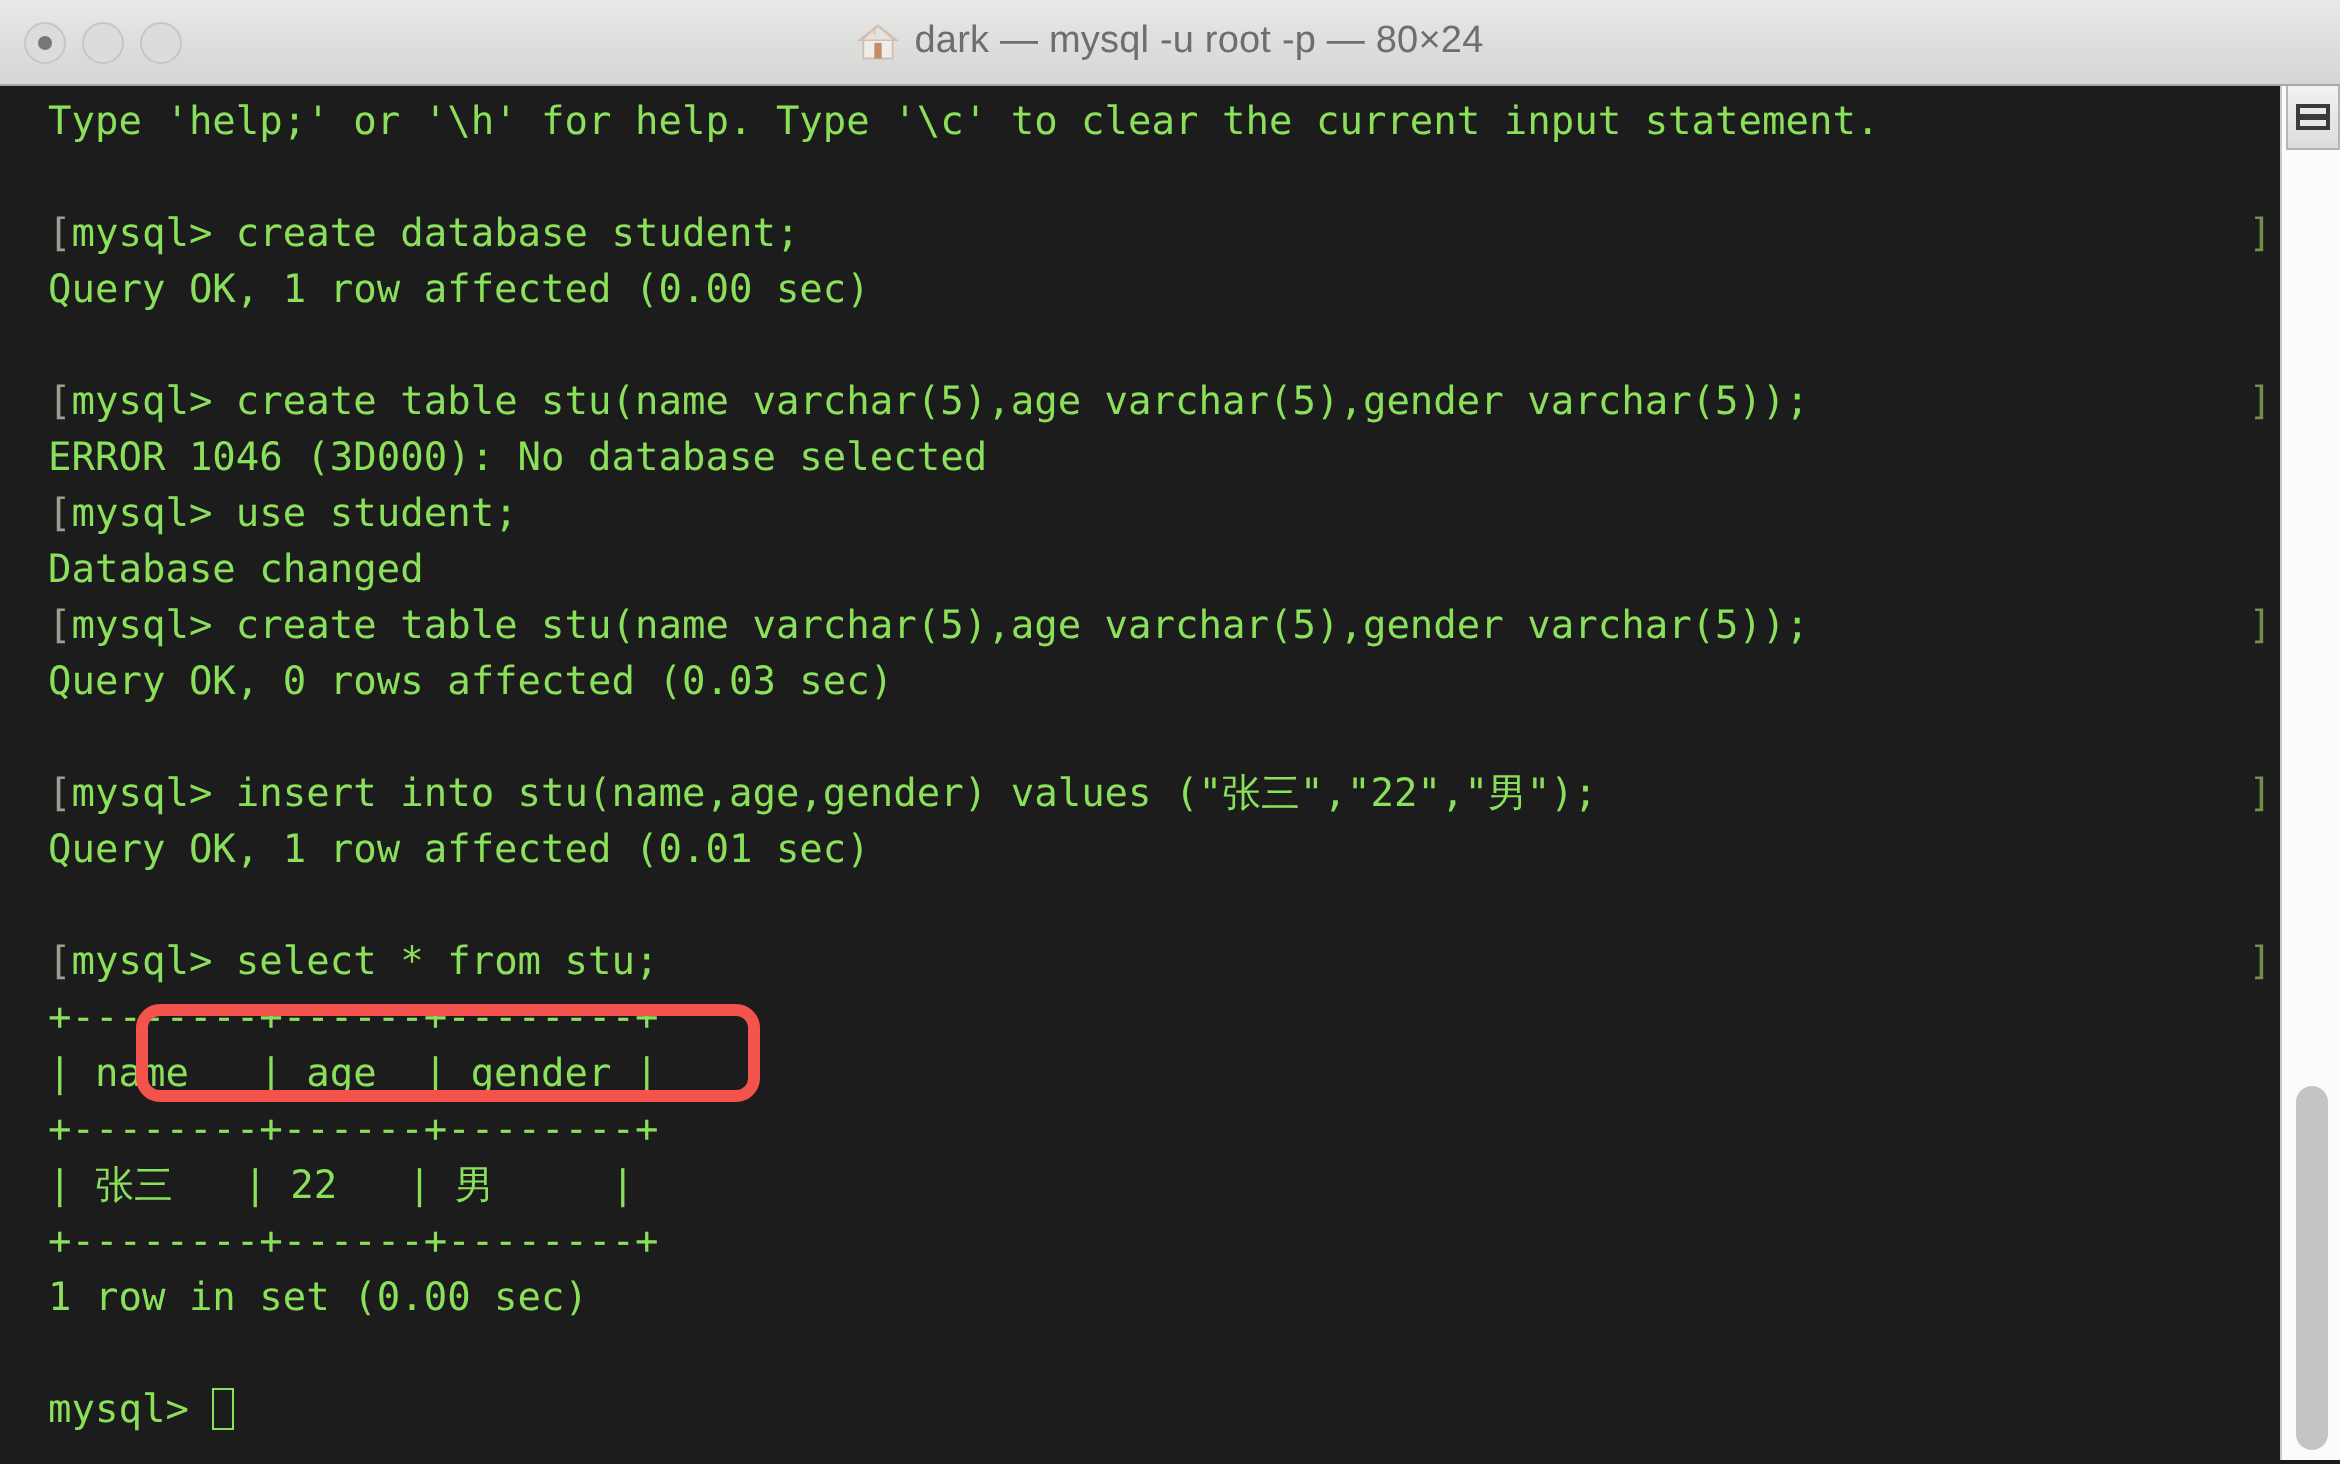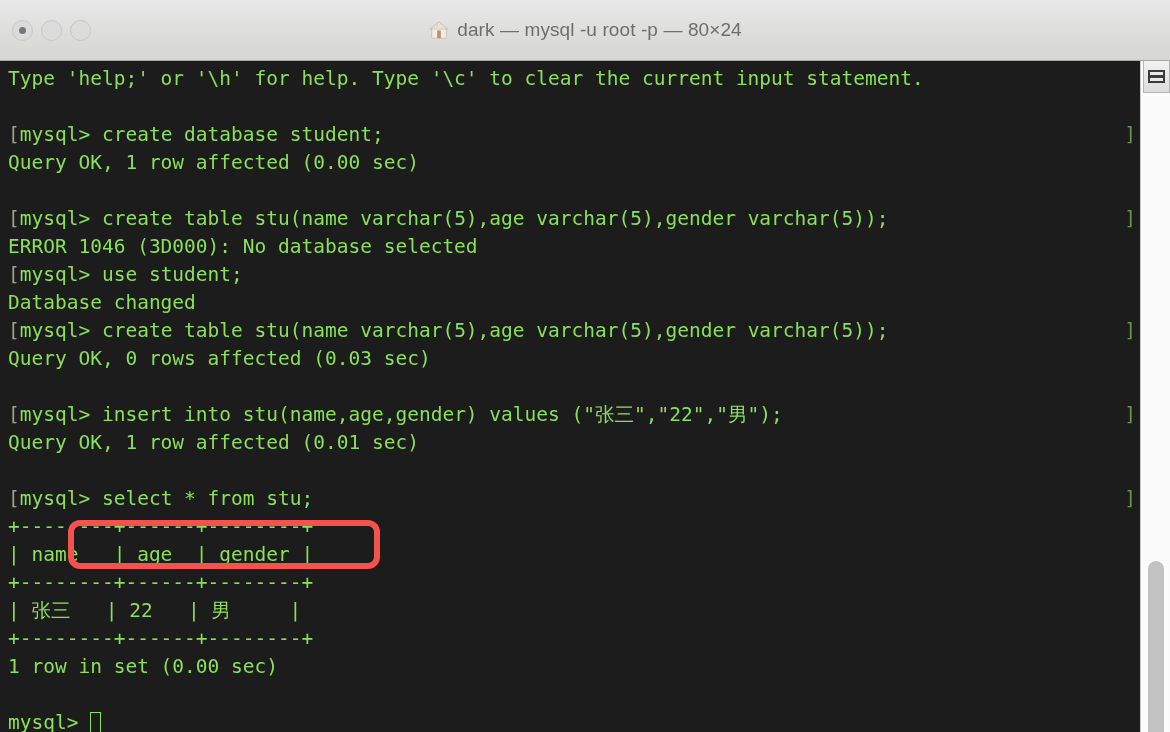--- a/index.html
+++ b/index.html
@@ -19,21 +19,21 @@
     position: relative;
     width: 1170px;
     height: 732px;
     background: #1c1c1c;
     overflow: hidden;
   }
 
   
   .titlebar {
     position: relative;
-    height: 61px;
+    height: 43px;
     background: linear-gradient(to bottom, #e9e9e9 0%, #dededd 50%, #d6d6d5 100%);
     border-bottom: 1px solid #a8a8a8;
     box-sizing: border-box;
     display: flex;
     align-items: center;
   }
 
   .traffic {
     display: flex;
     align-items: center;
@@ -111,21 +111,21 @@
     font-size: 19.5px;
     line-height: 28px;
     color: #8ae05a;
     white-space: pre;
     letter-spacing: 0px;
     -webkit-font-smoothing: antialiased;
   }
   .row {
     position: relative;
     height: 28px;
-    padding-left: 8px;
+    padding-left: 24px;
     box-sizing: border-box;
   }
   .mark {
     color: #9aa08f;
   }
   .endmark {
     position: absolute;
     right: 4px;
     top: 0;
     color: #6f8f4a;

